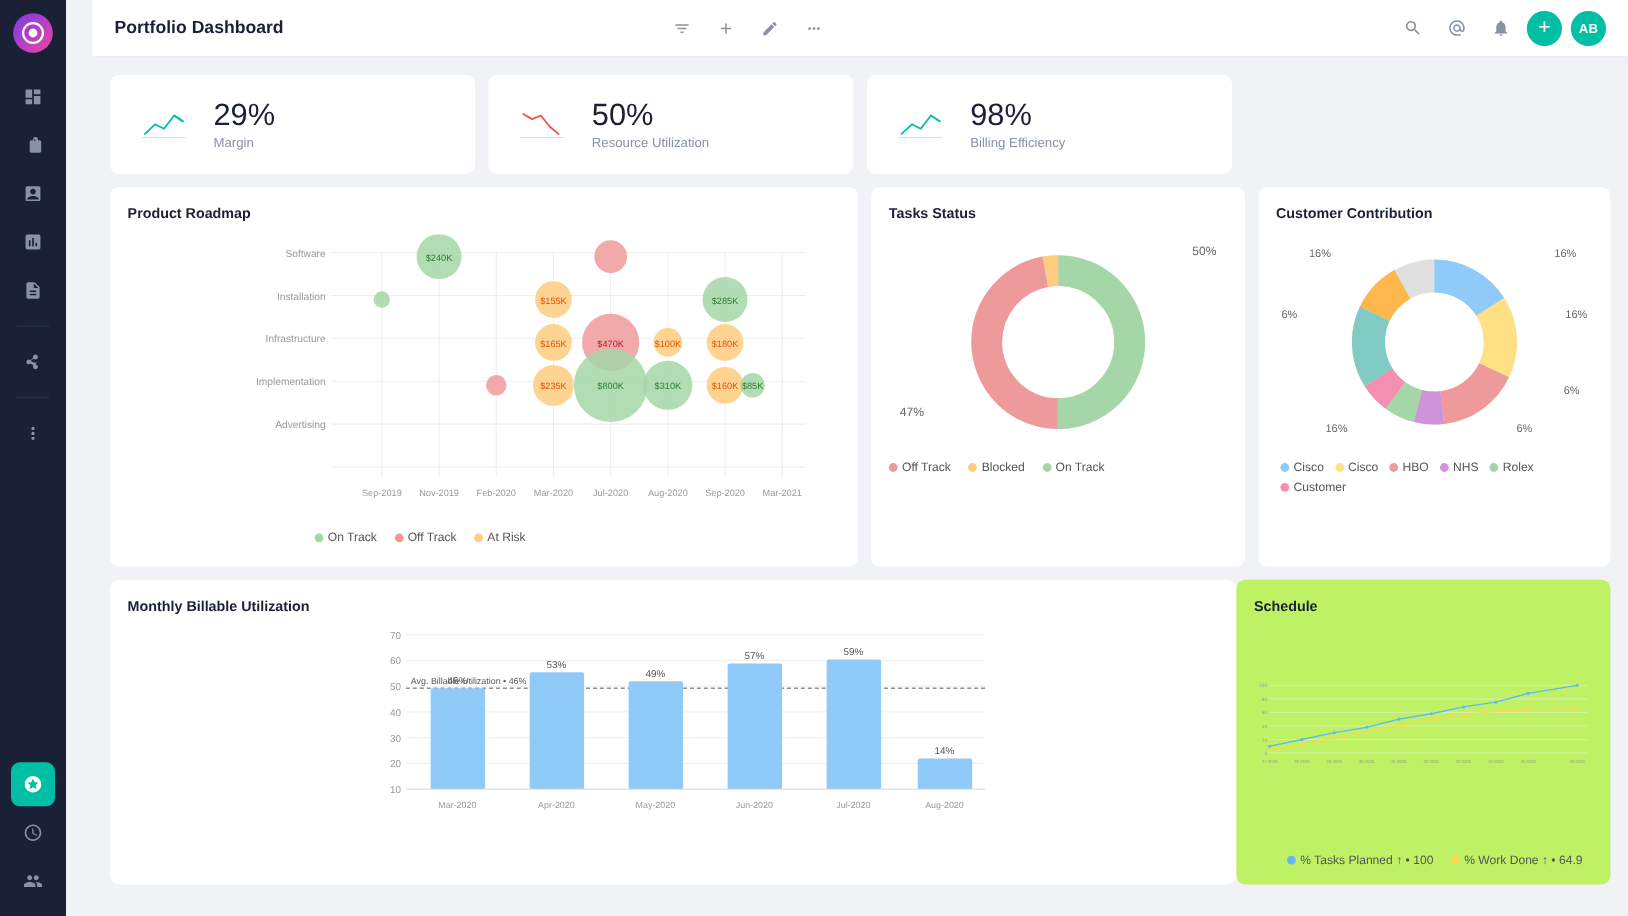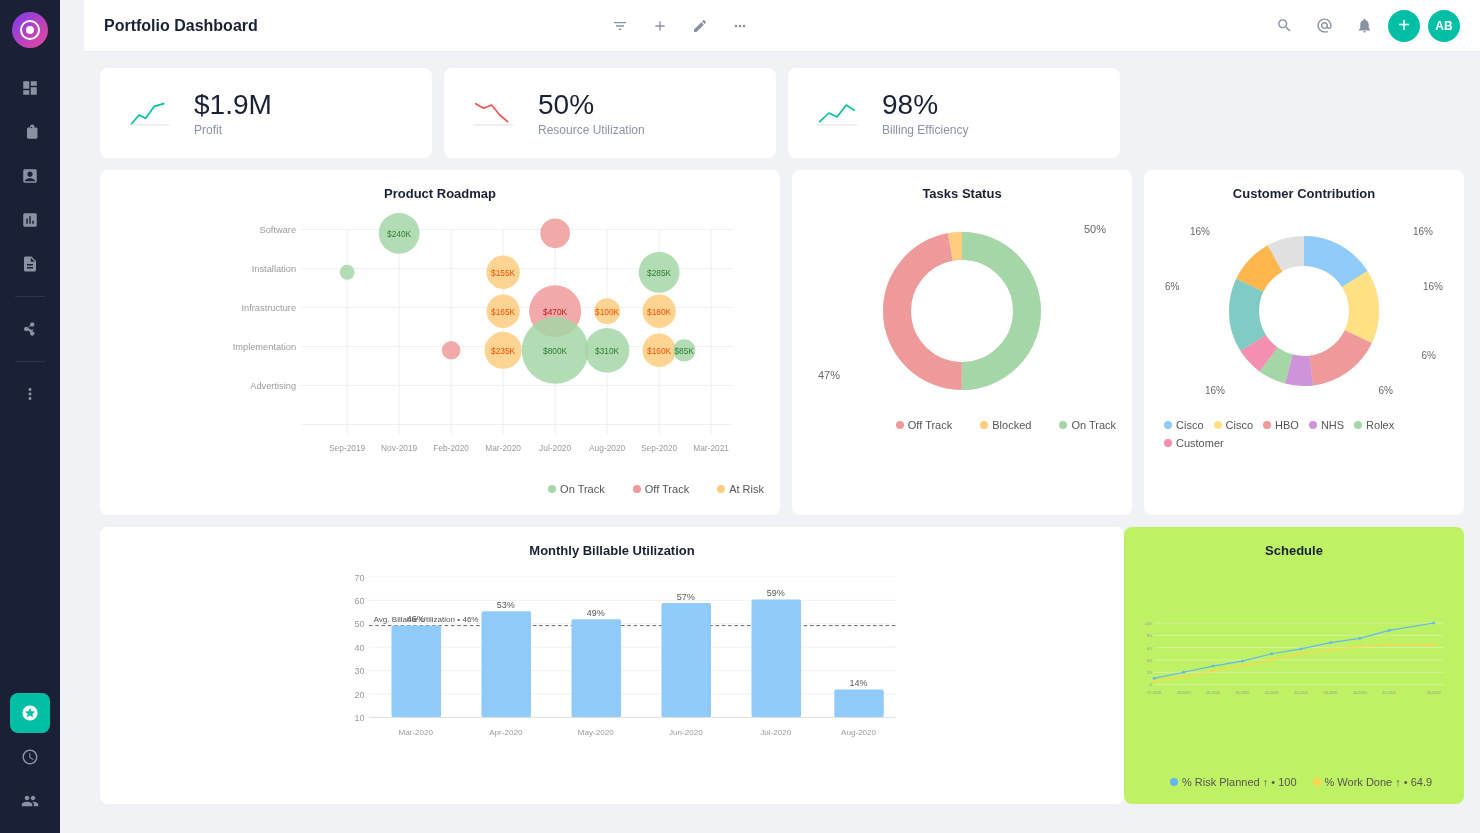--- a/index.html
+++ b/index.html
@@ -151,21 +151,20 @@
     .chart-card {
       background: white;
       border-radius: 8px;
       padding: 16px;
     }
     .chart-title {
       font-size: 13px;
       font-weight: 600;
       color: #1a2035;
       margin-bottom: 10px;
-      text-align: center;
     }
 
     
     .bottom-row {
       display: grid;
       grid-template-columns: 1fr 340px;
     }
 
     
     .bubble-chart-container {
@@ -173,22 +172,22 @@
       height: 260px;
     }
     .bubble-chart-svg {
       width: 100%;
       height: 100%;
     }
 
     
     .legend {
       display: flex;
-      gap: 28px;
-      justify-content: flex-end;
+      gap: 16px;
+      justify-content: flex-start;
       flex-wrap: wrap;
       margin-top: 8px;
     }
     .legend-item {
       display: flex;
       align-items: center;
       gap: 4px;
       font-size: 11px;
       color: #555;
     }
@@ -329,27 +328,28 @@
       <div class="header-avatar">AB</div>
     </div>
   </div>
 
   <div class="dashboard">
 
     <div class="kpi-row">
       <div class="kpi-card">
         <div class="kpi-icon">
           <svg width="44" height="44" viewBox="0 0 60 44" fill="none">
-            <polyline points="4,38 15,25 25,30 38,12 52,8" stroke="#00bfa5" stroke-width="2.5" fill="none" stroke-linecap="round" stroke-linejoin="round"></polyline>
+            <polyline points="4,35 18,22 30,28 44,10 56,18" stroke="#00bfa5" stroke-width="2.5" fill="none" stroke-linecap="round" stroke-linejoin="round"></polyline>
+            <polyline points="44,10 56,18" stroke="#00bfa5" stroke-width="2.5" fill="none"></polyline>
             <line x1="0" y1="40" x2="60" y2="40" stroke="#ccc" stroke-width="1"></line>
           </svg>
         </div>
         <div>
-          <div class="kpi-value">$1.9M</div>
-          <div class="kpi-label">Profit</div>
+          <div class="kpi-value">29%</div>
+          <div class="kpi-label">Margin</div>
         </div>
       </div>
       <div class="kpi-card">
         <div class="kpi-icon">
           <svg width="44" height="44" viewBox="0 0 60 44" fill="none">
             <polyline points="4,8 16,15 28,10 40,25 52,35" stroke="#ef5350" stroke-width="2.5" fill="none" stroke-linecap="round" stroke-linejoin="round"></polyline>
             <line x1="0" y1="40" x2="60" y2="40" stroke="#ccc" stroke-width="1"></line>
           </svg>
         </div>
         <div>
@@ -671,21 +671,21 @@
             <circle cx="340" cy="75" r="3" fill="#ffd54f"></circle>
             <circle cx="402" cy="67.2" r="3" fill="#ffd54f"></circle>
             <circle cx="464" cy="59.4" r="3" fill="#ffd54f"></circle>
             <circle cx="526" cy="56.8" r="3" fill="#ffd54f"></circle>
             <circle cx="620" cy="55.5" r="3" fill="#ffd54f"></circle>
           </svg>
         </div>
         <div class="legend" style="justify-content:flex-start; gap:16px; padding-left:30px;">
           <div class="legend-item">
             <div class="legend-dot" style="background:#64b5f6; border-radius:50%;"></div>
-            <span>% Risk Planned ↑ • 100</span>
+            <span>% Tasks Planned ↑ • 100</span>
           </div>
           <div class="legend-item">
             <div class="legend-dot" style="background:#ffd54f; border-radius:50%;"></div>
             <span>% Work Done ↑ • 64.9</span>
           </div>
         </div>
       </div>
     </div>
 
   </div>

